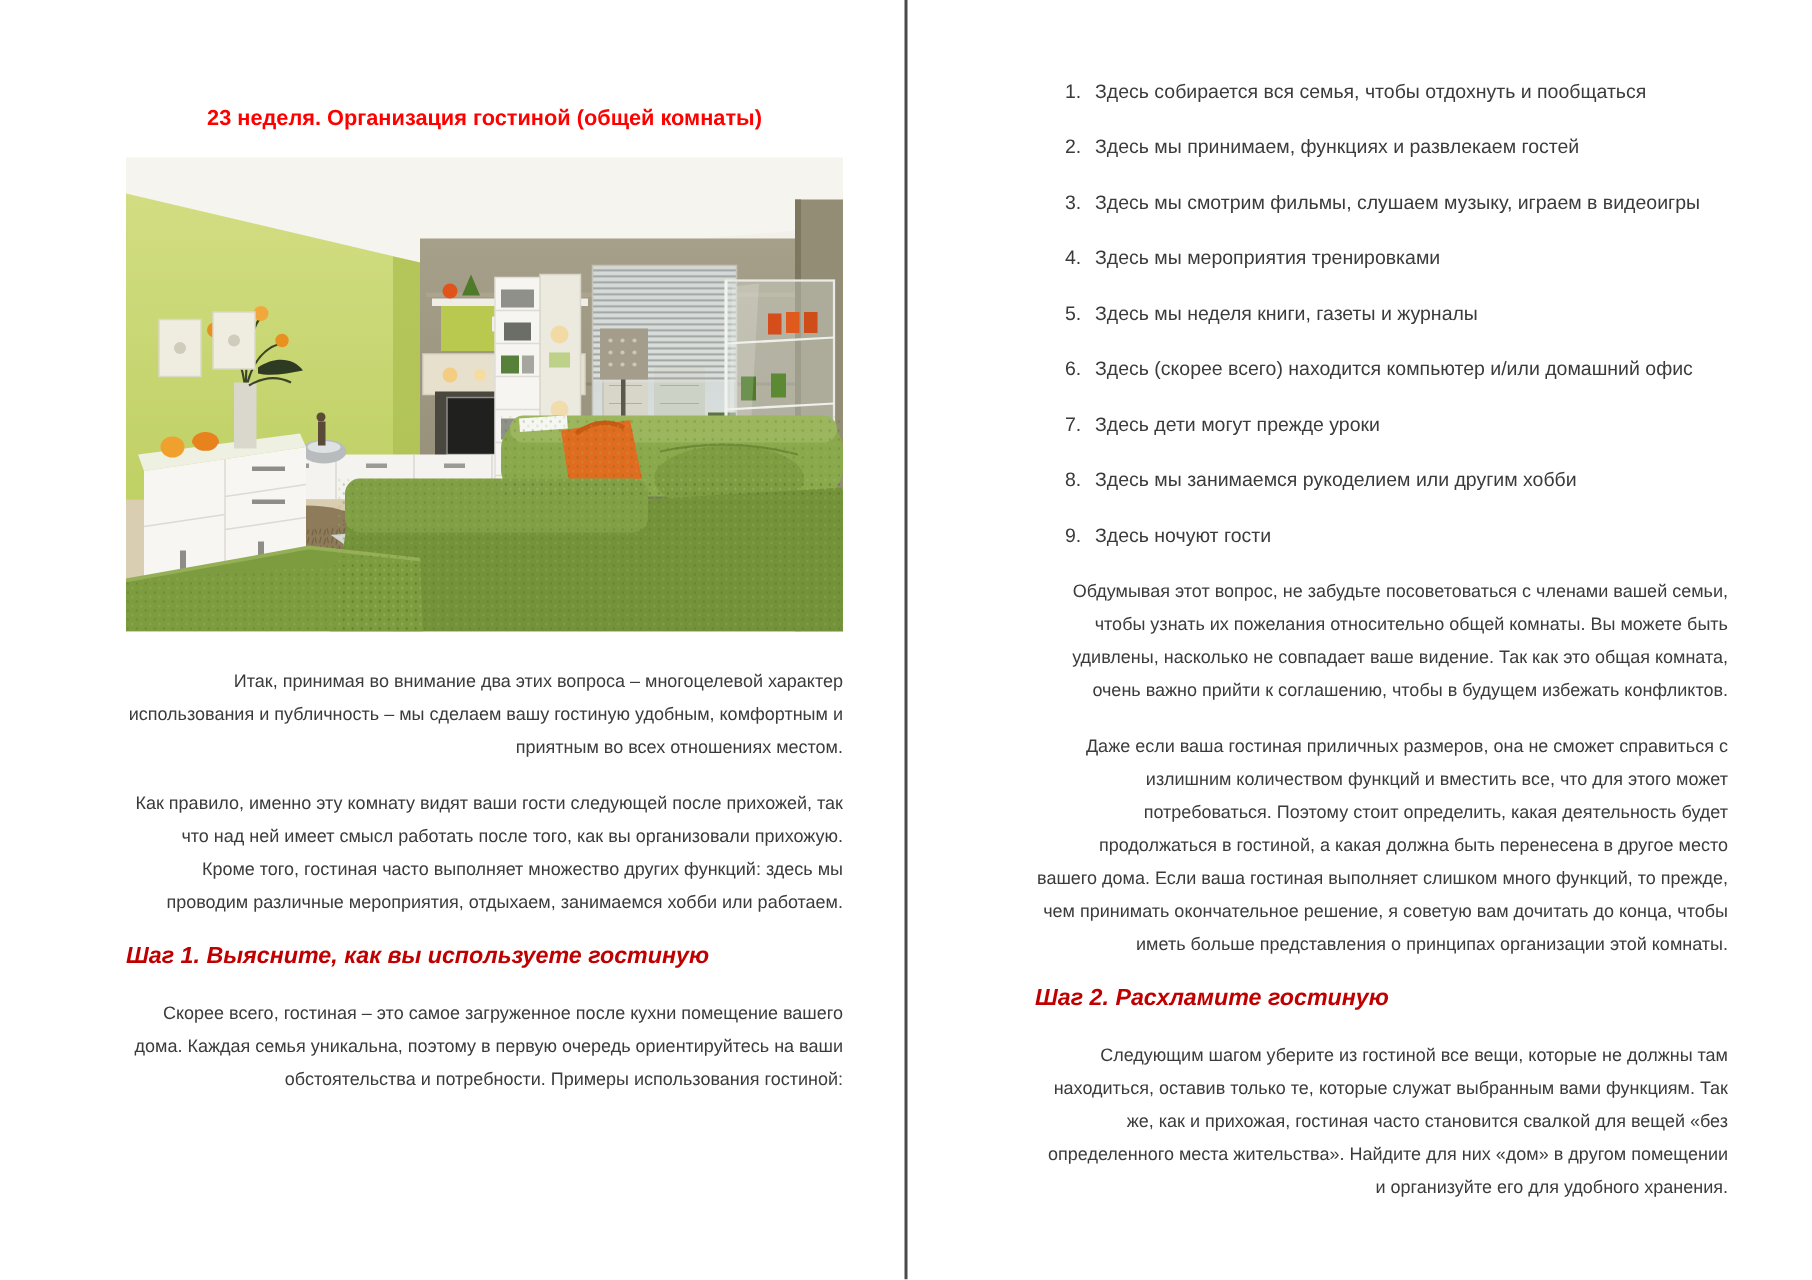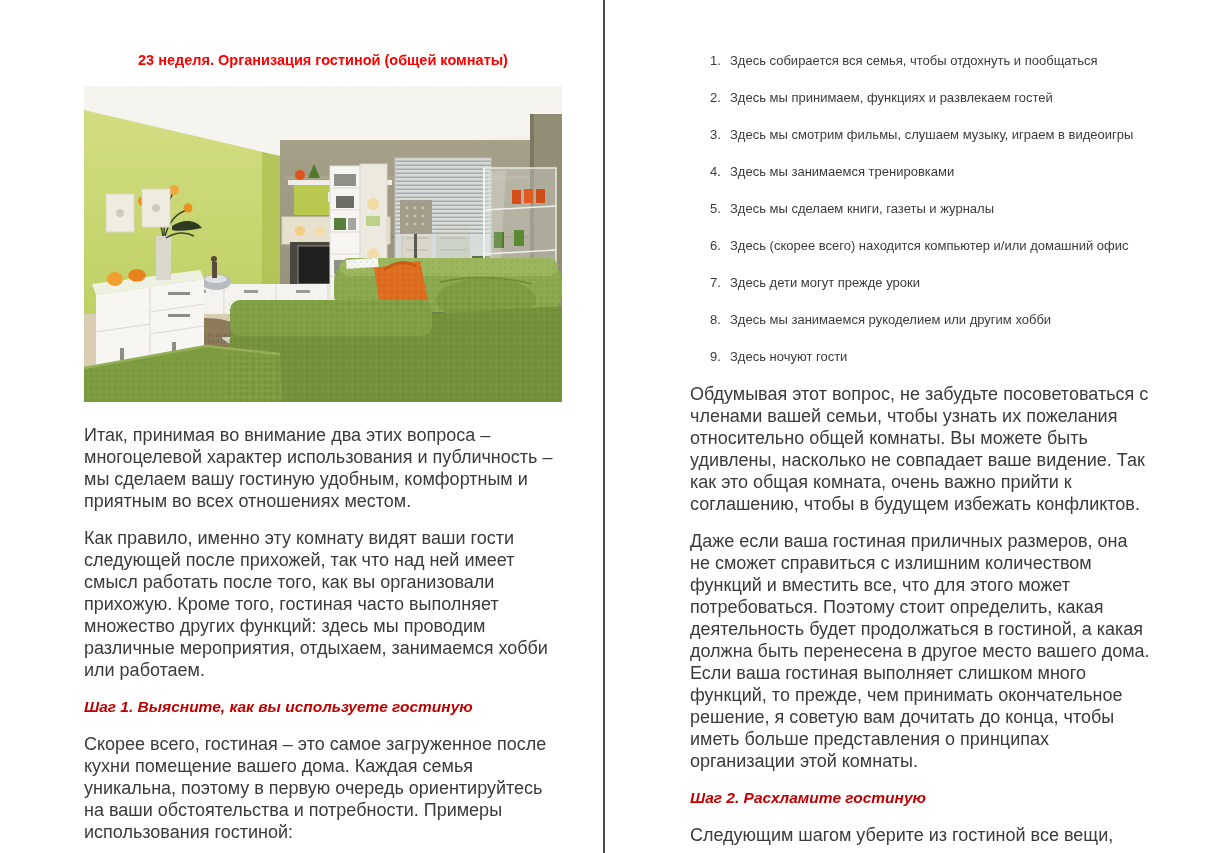--- a/index.html
+++ b/index.html
@@ -6,35 +6,35 @@
   body {
     width: 1208px; height: 853px;
     background: #ffffff;
     font-family: "Liberation Sans", sans-serif;
     color: #3b3b3b;
     position: relative;
     overflow: hidden;
   }
   .spread { display: flex; width: 1208px; height: 853px; }
   .page { box-sizing: border-box; height: 853px; overflow: hidden; }
-  .page-left  { width: 604px; padding: 50px 42px 16px 84px; }
+  .page-left  { width: 604px; padding: 69px 42px 16px 84px; }
   .page-right { width: 604px; padding: 50px 56px 16px 86px; }
   .divider {
     position: absolute; left: 603px; top: 0;
     width: 2px; height: 853px; background: #4a4a4a;
   }
   .doc-title {
     color: #ff0000; font-weight: bold; font-size: 14.5px;
     line-height: 20px; text-align: center; margin: 0 0 16px 0;
   }
   .photo-frame { width: 478px; height: 316px; margin: 0 0 22px 0; }
   .photo-frame svg { display: block; }
   p {
-    font-size: 18px; line-height: 22px;
-    margin: 0 0 15px 0; text-align: left;
+    font-size: 12px; line-height: 22px;
+    margin: 0 0 15px 0; text-align: right;
   }
   .step-heading {
     color: #c00000; font-weight: bold; font-style: italic;
     font-size: 15.5px; line-height: 21px; margin: 7px 0 16px 0;
   }
   ol.usage-list {
     list-style: none; margin: 0; padding: 0 0 0 20px;
     counter-reset: li;
   }
   ol.usage-list li {
@@ -284,22 +284,22 @@
 
     <p>Скорее всего, гостиная – это самое загруженное после кухни помещение вашего дома. Каждая семья уникальна, поэтому в первую очередь ориентируйтесь на ваши обстоятельства и потребности. Примеры использования гостиной:</p>
   </div>
 
   <div class="page page-right">
 
     <ol class="usage-list">
       <li>Здесь собирается вся семья, чтобы отдохнуть и пообщаться</li>
       <li>Здесь мы принимаем, функциях и развлекаем гостей</li>
       <li>Здесь мы смотрим фильмы, слушаем музыку, играем в видеоигры</li>
-      <li>Здесь мы занимаемся тренировками</li>
-      <li>Здесь мы сделаем книги, газеты и журналы</li>
+      <li>Здесь мы мероприятия тренировками</li>
+      <li>Здесь мы неделя книги, газеты и журналы</li>
       <li>Здесь (скорее всего) находится компьютер и/или домашний офис</li>
       <li>Здесь дети могут прежде уроки</li>
       <li>Здесь мы занимаемся рукоделием или другим хобби</li>
       <li>Здесь ночуют гости</li>
     </ol>
 
     <p>Обдумывая этот вопрос, не забудьте посоветоваться с членами вашей семьи, чтобы узнать их пожелания относительно общей комнаты. Вы можете быть удивлены, насколько не совпадает ваше видение. Так как это общая комната, очень важно прийти к соглашению, чтобы в будущем избежать конфликтов.</p>
     <p>Даже если ваша гостиная приличных размеров, она не сможет справиться с излишним количеством функций и вместить все, что для этого может потребоваться. Поэтому стоит определить, какая деятельность будет продолжаться в гостиной, а какая должна быть перенесена в другое место вашего дома. Если ваша гостиная выполняет слишком много функций, то прежде, чем принимать окончательное решение, я советую вам дочитать до конца, чтобы иметь больше представления о принципах организации этой комнаты.</p>
 
     <div class="step-heading">Шаг 2. Расхламите гостиную</div>

